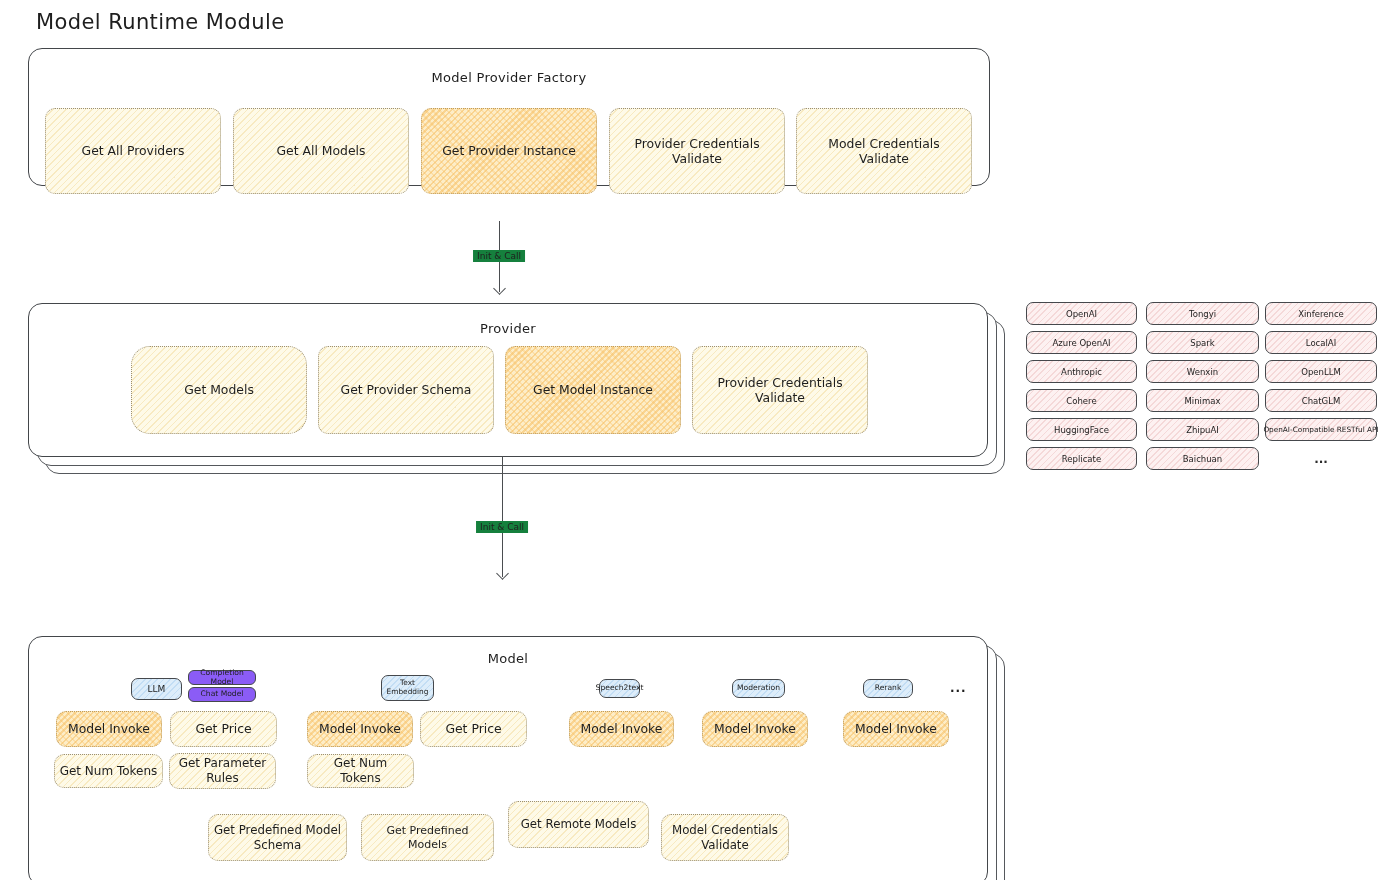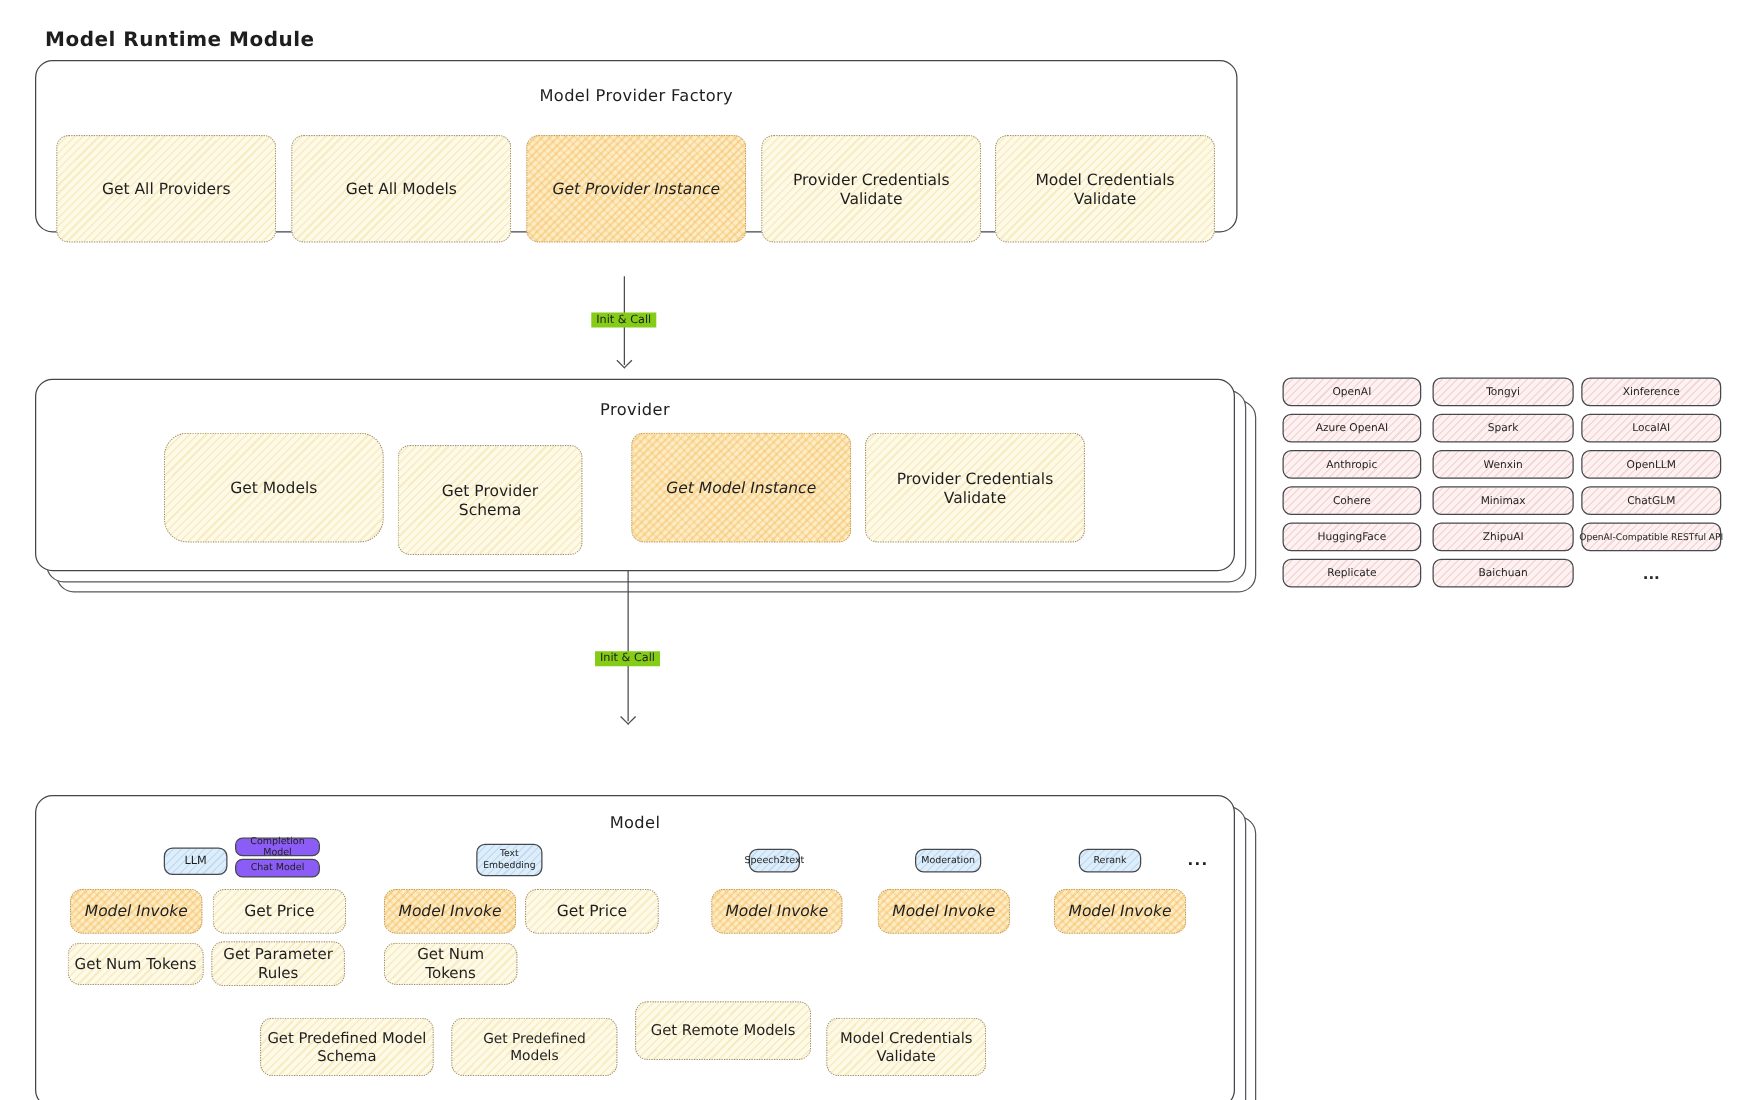--- a/index.html
+++ b/index.html
@@ -2,21 +2,21 @@
 <html><head>
 <meta charset="utf-8">
 <style>
   html,body{margin:0;padding:0;background:#ffffff;}
   .canvas{
     position:relative;width:1393px;height:880px;background:#ffffff;overflow:hidden;
     font-family:"DejaVu Sans", sans-serif;color:#1e1e1e;
   }
   .abs{position:absolute;}
   .page-title{
-    left:36px;top:22px;font-size:16px;font-weight:700;letter-spacing:.4px;
+    left:36px;top:10px;font-size:21px;font-weight:400;letter-spacing:.4px;
   }
   
   .section-front{
     position:absolute;left:0;top:0;width:100%;height:100%;
     background:#ffffff;border:1.6px solid #43464a;border-radius:14px;z-index:3;
   }
   .stack-layer{
     position:absolute;background:#ffffff;border:1.3px solid #55585c;border-radius:14px;
     width:100%;height:100%;
   }
@@ -34,21 +34,20 @@
   .op.light{
     background-color:#fefaе8;
     background-color:#fefae8;
     background-image:repeating-linear-gradient(135deg, rgba(242,217,150,.48) 0 1.3px, transparent 1.3px 4.6px);
   }
   .op.hl{
     background-color:#fdedc7;border-color:#bd9c60;
     background-image:
       repeating-linear-gradient(135deg, rgba(246,188,92,.5) 0 1.6px, transparent 1.6px 4.2px),
       repeating-linear-gradient(45deg, rgba(246,188,92,.3) 0 1.6px, transparent 1.6px 5px);
-    font-style: italic;
   }
   .op.tight{padding:0 4px;}
   
   .tag{
     position:absolute;border:1.3px solid #45484c;border-radius:7px;
     display:flex;align-items:center;justify-content:center;text-align:center;
     box-sizing:border-box;line-height:1.15;
   }
   .tag.blue{
     background-color:#def0 ;
@@ -73,21 +72,21 @@
   
   .arrow{
     position:absolute;width:0;border-left:1.5px solid #4a4d50;z-index:5;
   }
   .arrow::after{
     content:"";position:absolute;left:-5.2px;bottom:-1px;width:8px;height:8px;
     border-left:1.5px solid #4a4d50;border-bottom:1.5px solid #4a4d50;
     transform:rotate(-45deg);
   }
   .arrow-label{
-    position:absolute;z-index:6;background:#84cc16;padding:1px 4px;
+    position:absolute;z-index:6;background:#15803d;padding:1px 4px;
     font-size:9px;white-space:nowrap;transform:translateX(-50%);text-align:right;
   }
   .dots{font-size:12px;font-weight:700;letter-spacing:1px;}
 </style>
 </head>
 <body>
 
 <div class="canvas">
 
   <div class="abs page-title">Model Runtime Module</div>
@@ -105,21 +104,21 @@
 
   <div class="arrow" style="left:499px;top:221px;height:71px;"></div>
   <div class="arrow-label" style="left:499px;top:250px;">Init &amp; Call</div>
 
   <div class="abs" style="left:28px;top:303px;width:958px;height:152px;">
     <div class="stack-layer l3"></div>
     <div class="stack-layer l2"></div>
     <div class="section-front">
       <div class="section-title" style="top:17px;">Provider</div>
       <div class="op light" style="left:102px;top:42px;width:176px;height:88px;border-radius:19px;">Get Models</div>
-      <div class="op light" style="left:289px;top:52px;width:148px;height:88px;">Get Provider Schema</div>
+      <div class="op light" style="left:289px;top:42px;width:176px;height:88px;">Get Provider Schema</div>
       <div class="op hl" style="left:476px;top:42px;width:176px;height:88px;">Get Model Instance</div>
       <div class="op light" style="left:663px;top:42px;width:176px;height:88px;">Provider Credentials Validate</div>
     </div>
   </div>
 
   <div class="vendor-col" style="left:1026px;top:302px;width:111px;">
     <div class="vendor">OpenAI</div>
     <div class="vendor">Azure OpenAI</div>
     <div class="vendor">Anthropic</div>
     <div class="vendor">Cohere</div>

